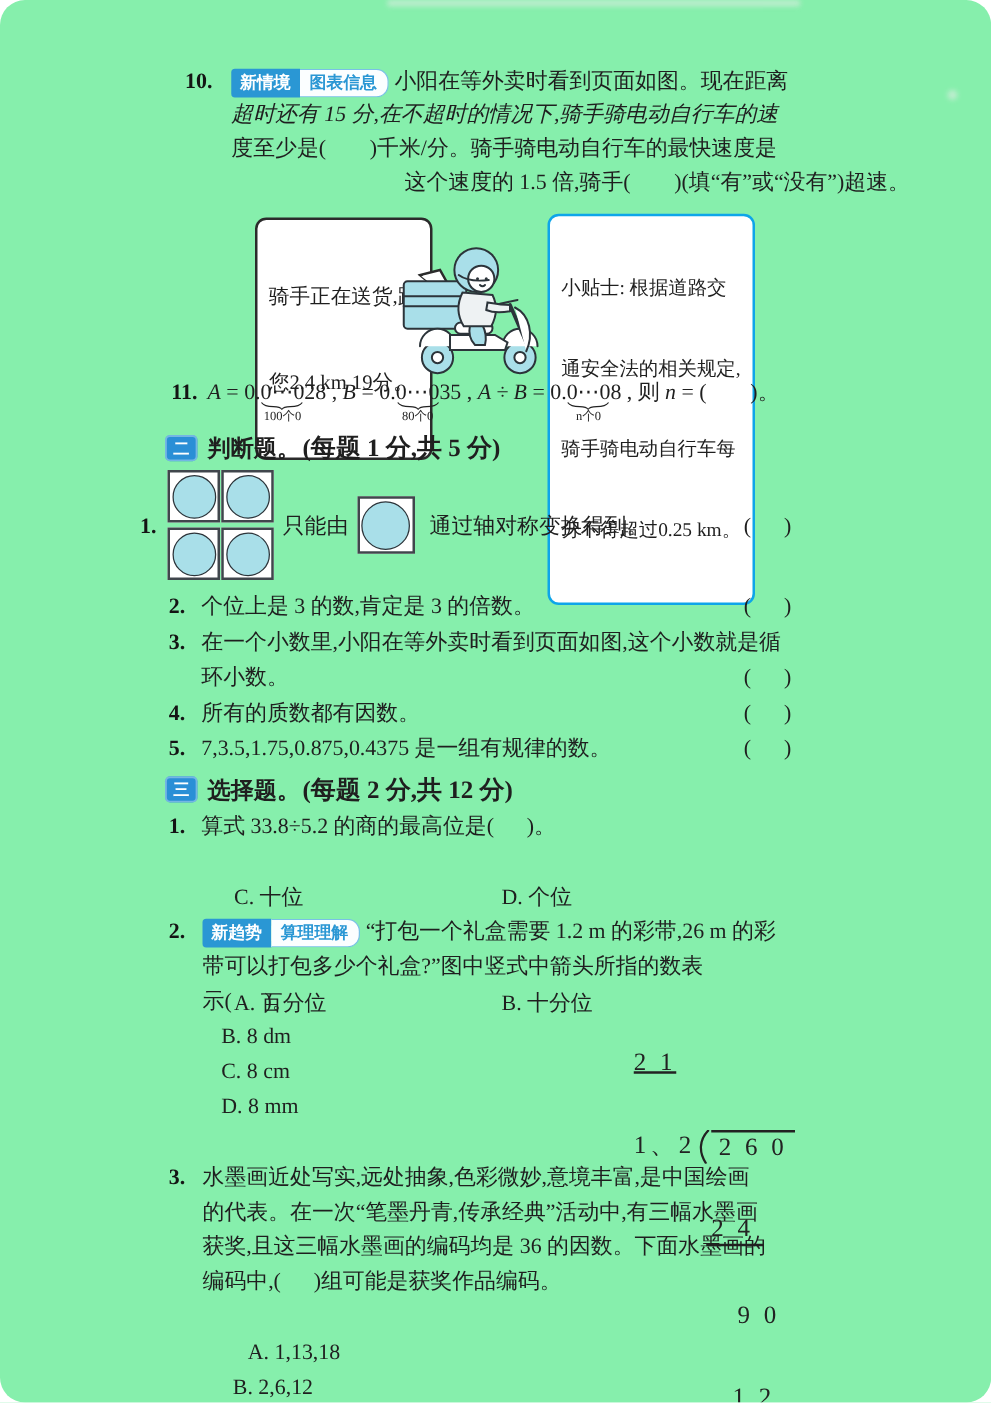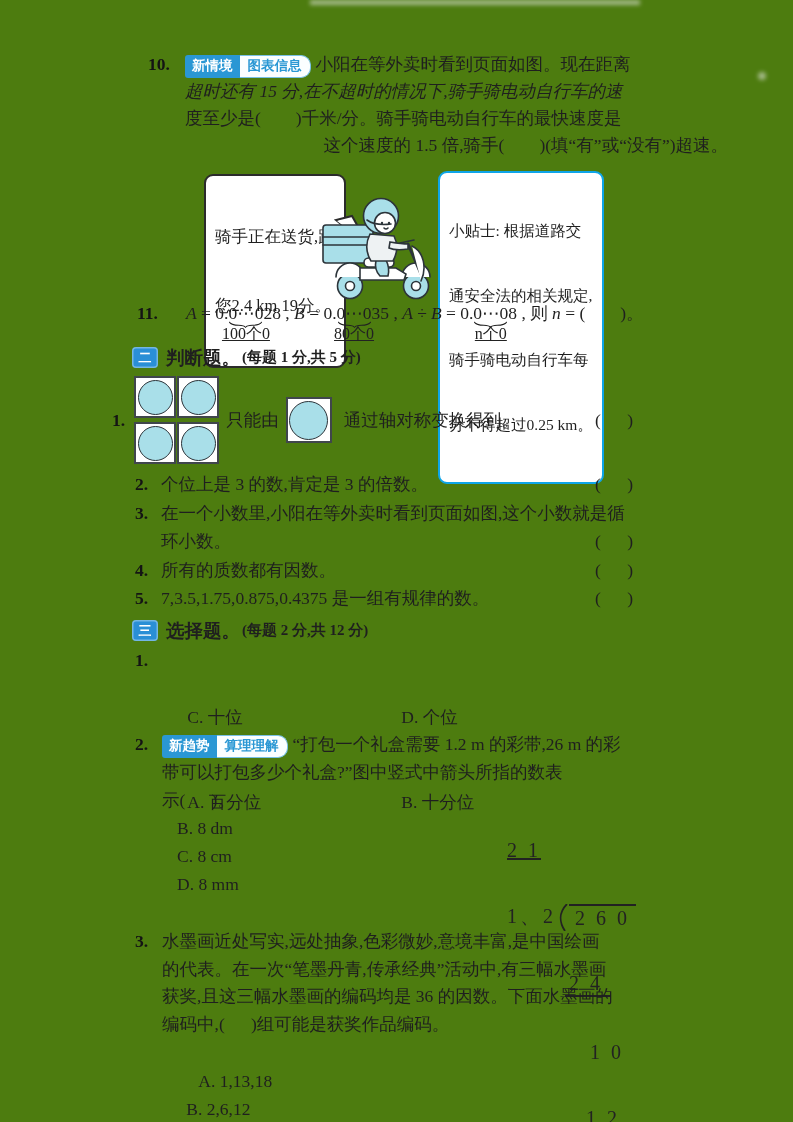--- a/index.html
+++ b/index.html
@@ -1,50 +1,50 @@
 <!DOCTYPE html>
 <html><head>
 <meta charset="utf-8">
 <style>
   html,body{margin:0;padding:0;background:#ffffff;}
-  .page{position:relative;width:793px;height:1122px;background:#4d7c0f;overflow:hidden;
-        font-family:"Liberation Serif","DejaVu Serif",serif;color:#1f1f1f;}
+  .page{position:relative;width:793px;height:1122px;background:#86efac;overflow:hidden;
+        font-family:"Liberation Serif","DejaVu Serif",serif;color:#1f1f1f;border-radius:20px;}
   .abs{position:absolute;}
   .line{font-size:17.5px;line-height:27px;white-space:pre;}
   .num{font-weight:bold;color:#141414;}
   .pre{white-space:pre;}
 
   
   .tagpair{display:inline-flex;align-items:stretch;vertical-align:1px;margin-right:5px;
            font-family:"Liberation Sans","DejaVu Sans",sans-serif;font-size:13.5px;font-weight:bold;line-height:1;}
   .tag-solid{background:#2a97d4;color:#fff;padding:3px 7px 4px;border-radius:3px 0 0 3px;display:inline-flex;align-items:center;}
   .tag-outline{color:#2a97d4;border:1.5px solid #79c1e6;border-left:none;background:#fbfeff;
                padding:3px 8px 4px;border-radius:0 10px 10px 0;display:inline-flex;align-items:center;}
 
   
   .sec{display:flex;align-items:center;gap:8px;}
   .sec-icon{width:26px;height:21px;background:#2a8fd6;border-radius:4px;color:#fff;flex:0 0 auto;
             font-family:"Liberation Sans","DejaVu Sans",sans-serif;font-size:13px;font-weight:bold;
             display:flex;align-items:center;justify-content:center;box-shadow:inset 0 0 0 1.5px rgba(255,255,255,.35);}
   .sec-title{font-size:18.5px;font-weight:bold;}
-  .sec-meta{font-size:15px;font-weight:bold;}
+  .sec-meta{font-size:20px;font-weight:bold;}
 
   
   .bubble{position:absolute;border:2px solid #2b2b2b;border-radius:9px;background:#fff;
           padding:3px 9px;font-size:16.5px;line-height:23px;white-space:pre;}
   .tipbox{position:absolute;border:2px solid #0ea5e9;border-radius:9px;background:#fff;
           padding:4px 9px;font-size:15.5px;line-height:21.5px;white-space:pre;}
 
   
   .formula{font-size:17.5px;line-height:24px;white-space:pre;}
   .formula i{font-style:italic;}
   .bwrap{display:inline-block;position:relative;white-space:pre;}
   .bwrap svg{position:absolute;left:0;top:20px;width:100%;height:7px;}
   .blabel{position:absolute;top:27px;left:50%;transform:translateX(-50%);
-          font-size:16px;line-height:11px;white-space:nowrap;color:#222;text-decoration:underline;}
+          font-size:10px;line-height:11px;white-space:nowrap;color:#222;}
 
   
   .sq{border:2px solid #40464c;background:#fff;display:flex;align-items:center;justify-content:center;}
   .sq-38{width:38px;height:38px;}
   .sq-42{width:42px;height:42px;}
   .circ{border-radius:50%;background:#a9dfe9;border:1.6px solid #2c343a;}
   .c-33{width:33px;height:33px;}
   .c-37{width:37px;height:37px;}
   .grid2{display:grid;grid-template-columns:38px 38px;gap:4px 5px;}
   .jrow{display:flex;align-items:baseline;font-size:17.5px;line-height:28.5px;white-space:pre;}
@@ -131,21 +131,21 @@
 
     <div class="tipbox" style="left:238px;top:3px;">
       <div>小贴士: 根据道路交</div>
       <div>通安全法的相关规定,</div>
       <div>骑手骑电动自行车每</div>
       <div>分不得超过0.25 km。</div>
     </div>
   </div>
 
   <div class="abs" style="left:137px;top:301px;width:620px;">
-    <div class="formula" style="display:flex;align-items:baseline;gap:20px;">
+    <div class="formula" style="display:flex;align-items:baseline;">
       <span class="num" style="width:29px;flex:0 0 auto;">11.</span>
       <span><i>A</i><span> = 0.</span><span class="bwrap"><span>0⋯0</span><svg viewBox="0 0 60 7" preserveAspectRatio="none">
               <path d="M2,1 C9,7 26,2 30,6.5 C34,2 51,7 58,1" fill="none" stroke="#222" stroke-width="1.1"></path>
             </svg><span class="blabel">100个0</span></span><span>28 , </span><i>B</i><span> = 0.</span><span class="bwrap"><span>0⋯0</span><svg viewBox="0 0 60 7" preserveAspectRatio="none">
               <path d="M2,1 C9,7 26,2 30,6.5 C34,2 51,7 58,1" fill="none" stroke="#222" stroke-width="1.1"></path>
             </svg><span class="blabel">80个0</span></span><span>35 , </span><i>A ÷ B</i><span> = 0.</span><span class="bwrap"><span>0⋯0</span><svg viewBox="0 0 60 7" preserveAspectRatio="none">
               <path d="M2,1 C9,7 26,2 30,6.5 C34,2 51,7 58,1" fill="none" stroke="#222" stroke-width="1.1"></path>
             </svg><span class="blabel">n个0</span></span><span>8 , 则 </span><i>n</i><span> = (        )。</span></span>
     </div>
   </div>
@@ -199,20 +199,21 @@
 
   <div class="abs sec" style="left:132px;top:618px;">
     <span class="sec-icon">三</span>
     <span class="sec-title">选择题。</span>
       <span class="sec-meta" style="margin-left:-6px;">(每题 2 分,共 12 分)</span>
   </div>
 
   <div class="abs" style="left:135px;top:646px;width:503px;">
     <div class="line" style="display:flex;align-items:baseline;line-height:29px;">
       <span class="num" style="width:26px;flex:0 0 auto;">1.</span>
+      <span>算式 33.8÷5.2 的商的最高位是(      )。</span>
     </div>
     <div class="line" style="margin-left:26px;line-height:28px;">
       <span class="opt" style="width:214px;">C. 十位</span><span class="opt">D. 个位</span>
     </div>
     <div class="line" style="margin-left:26px;line-height:29px;">
       <span class="opt" style="width:214px;">A. 百分位</span><span class="opt">B. 十分位</span>
     </div>
   </div>
 
   <div class="abs" style="left:135px;top:730px;width:580px;position:absolute;">
@@ -230,21 +231,21 @@
     <div class="ldiv" style="left:372px;top:68px;">
       <div class="ld-q">2 1</div>
       <div class="ld-row">
         <span class="ld-divisor">1、2</span>
         <span class="ld-brk"><svg viewBox="0 0 13 27">
               <path d="M11,0 C3,8 3,18 9,27" fill="none" stroke="#222" stroke-width="1.8"></path>
             </svg></span>
         <span class="ld-dividend">2 6 0</span>
       </div>
       <div class="ld-sub1">2 4</div>
-      <div class="ld-rem1">1 0</div>
+      <div class="ld-rem1">9 0</div>
       <div class="ld-sub2">1 2</div>
       
     </div>
   </div>
 
   <div class="abs" style="left:135px;top:928px;width:540px;">
     <div class="line" style="display:flex;align-items:baseline;line-height:27.5px;">
       <span class="num" style="width:27px;flex:0 0 auto;">3.</span>
       <span>水墨画近处写实,远处抽象,色彩微妙,意境丰富,是中国绘画</span>
     </div>

